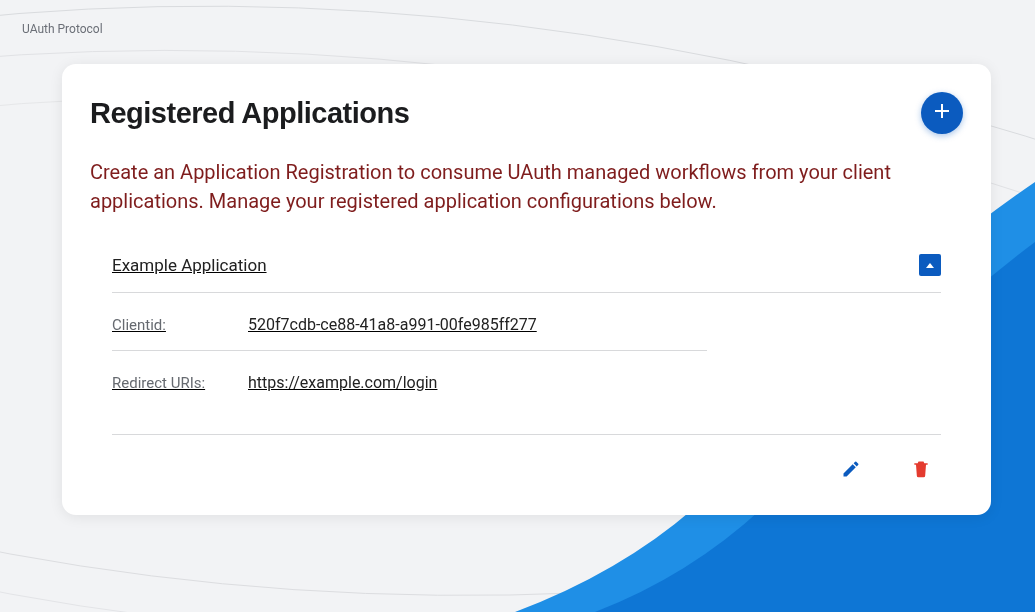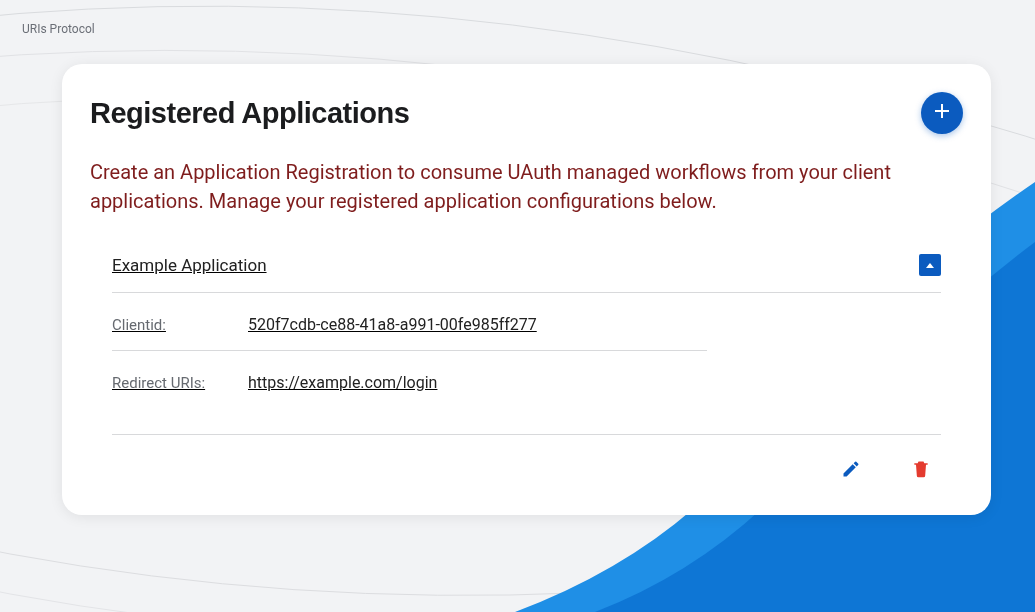--- a/index.html
+++ b/index.html
@@ -42,21 +42,21 @@
   .header .sub {
     font-size: 12px;
     color: #6b6f77;
     margin-top: 2px;
   }
   .card {
     position: relative;
     z-index: 2;
     background: #fff;
     margin: 24px 44px 0 62px;
-    border-radius: 20px;
+    border-radius: 14px;
     padding: 28px 28px 30px 28px;
     box-shadow: 0 2px 14px rgba(0,0,0,0.08);
   }
   .card-head {
     display: flex;
     align-items: center;
     justify-content: space-between;
   }
   .card-title {
     font-family: "Arial Black", "Arial Bold", Arial, sans-serif;
@@ -161,21 +161,21 @@
 </div>
 
 <div class="bg-corner">
   <svg viewBox="0 0 520 430" preserveAspectRatio="none">
     <path d="M 520 0 L 520 430 L 0 430 Q 160 370 250 250 Q 360 110 520 0 Z" fill="#1f8fe6"></path>
     <path d="M 520 60 L 520 430 L 80 430 Q 210 380 300 270 Q 400 150 520 60 Z" fill="#0a6ecf" opacity="0.75"></path>
   </svg>
 </div>
 
 <div class="header">
-  <div class="sub">URIs Protocol</div>
+  <div class="sub">UAuth Protocol</div>
 </div>
 
 <div class="card">
   <div class="card-head">
     <div class="card-title">Registered Applications</div>
     <div class="fab">
       <span>
         <svg viewBox="0 0 16 16">
             <path d="M7 1h2v6h6v2H9v6H7V9H1V7h6V1z" fill="#fff"></path>
           </svg>

